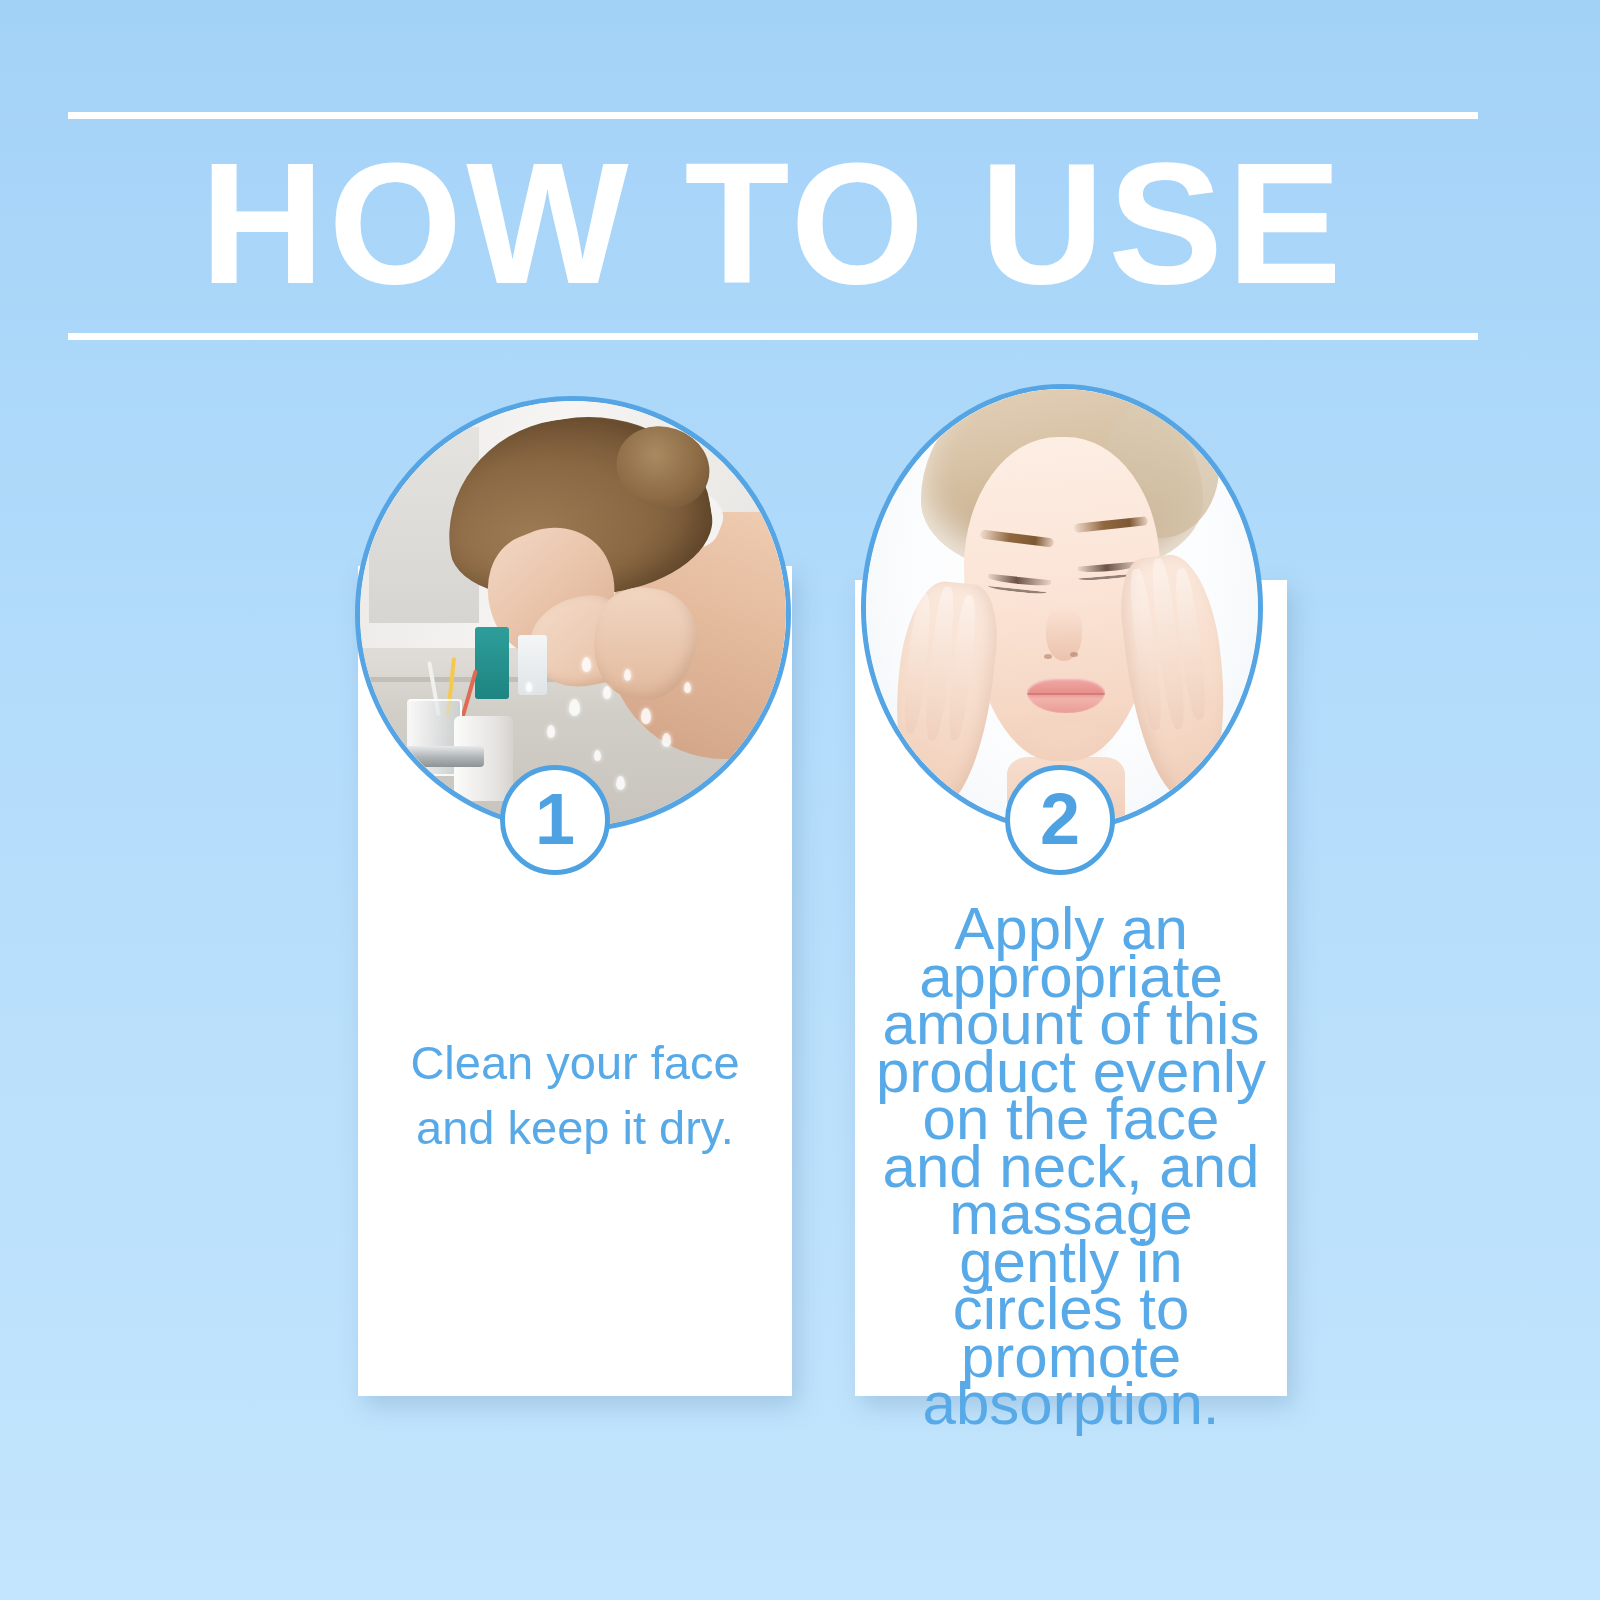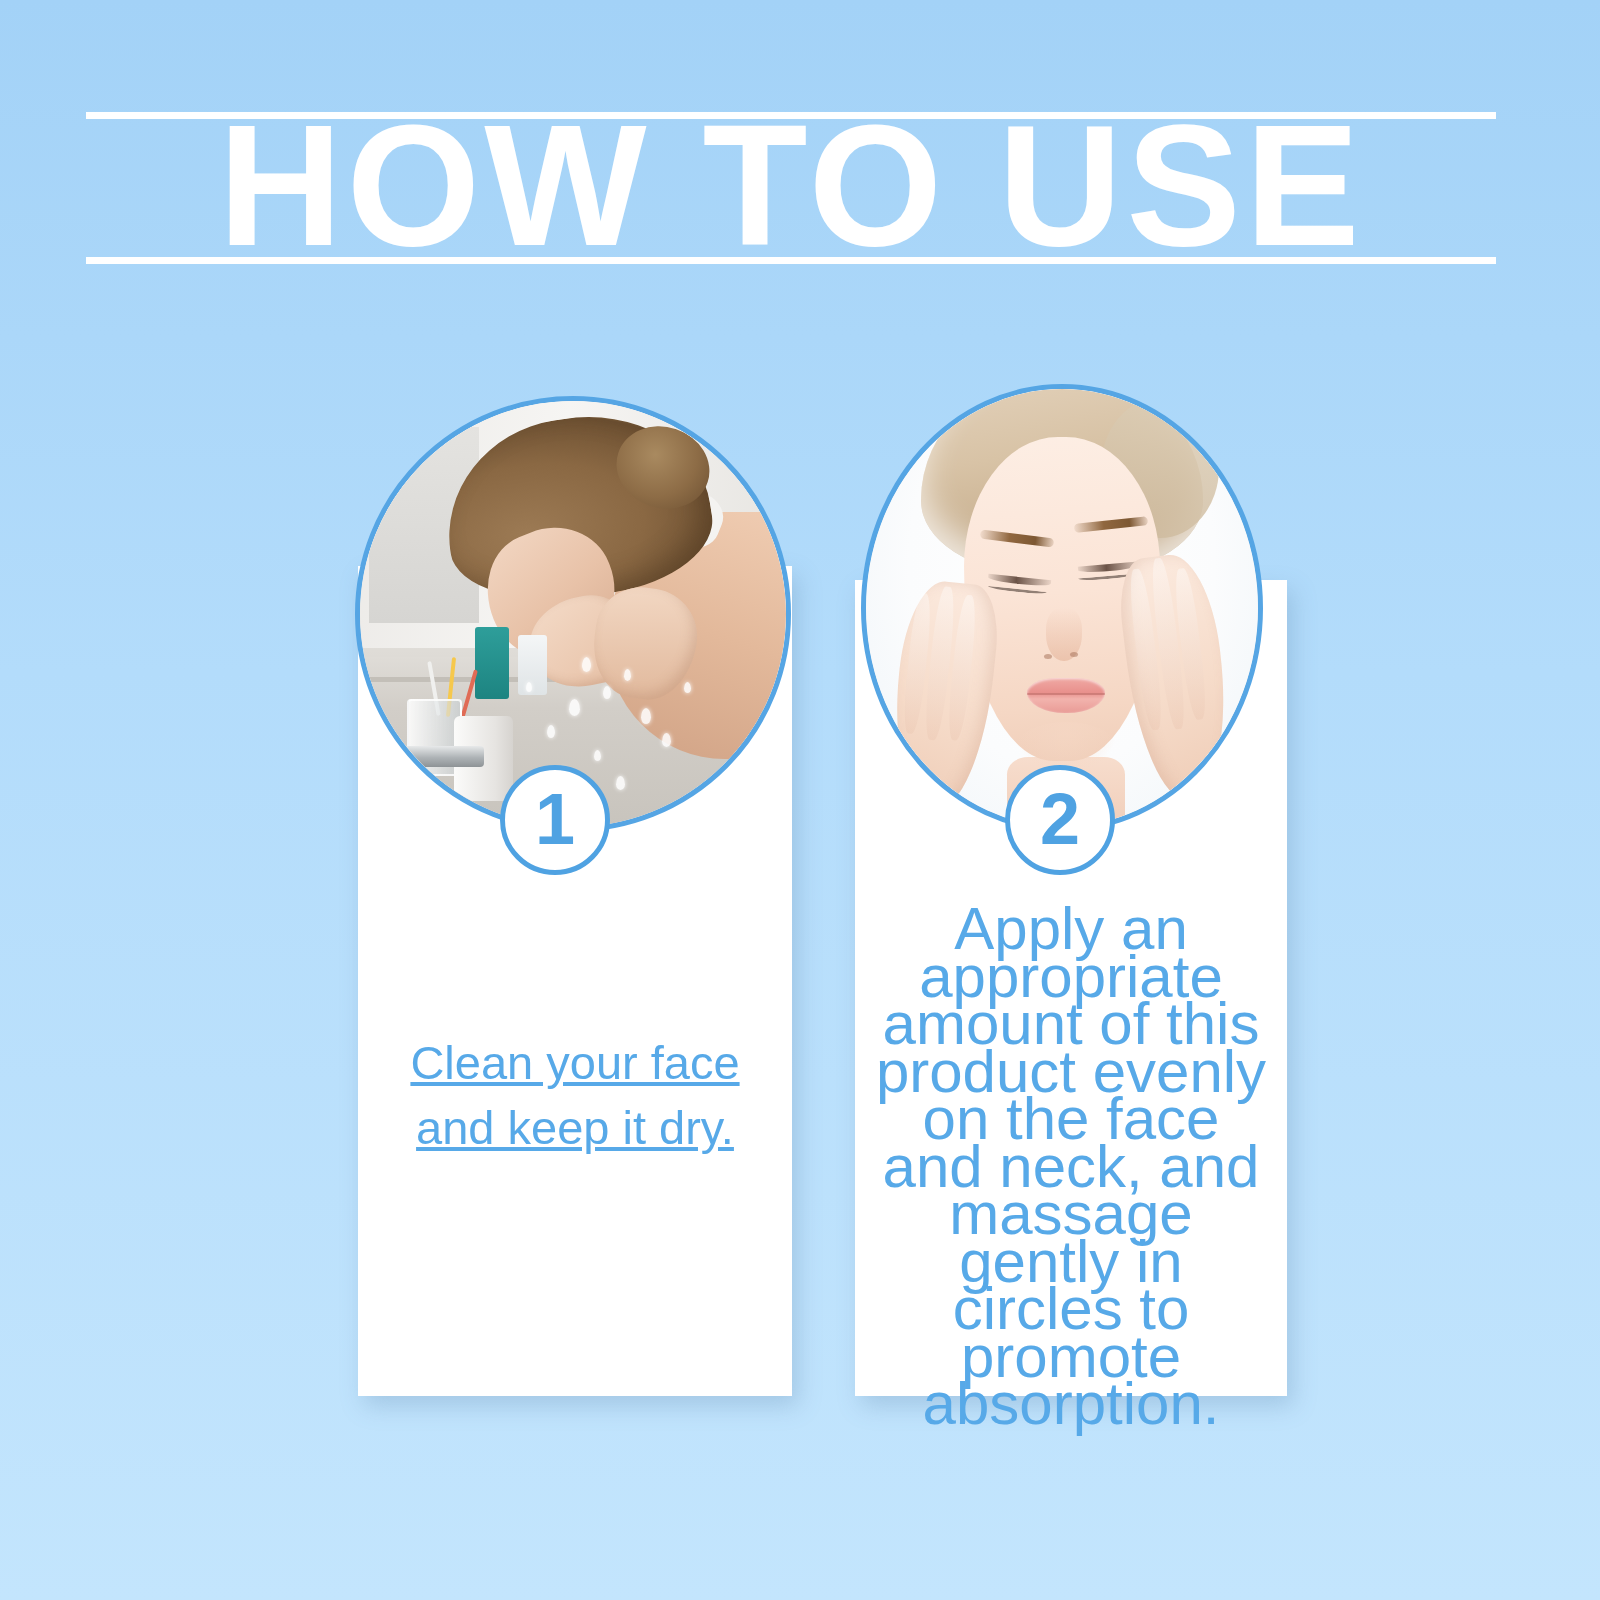--- a/index.html
+++ b/index.html
@@ -7,21 +7,21 @@
   body {
     font-family: "Liberation Sans", sans-serif;
     background: linear-gradient(180deg, #a3d2f7 0%, #b3dcfb 42%, #c3e5fd 100%);
     overflow:hidden;
     position:relative;
   }
 
   
   #header {
     position:absolute;
-    left:86px; top:112px; width:1410px; height:152px;
+    left:68px; top:112px; width:1410px; height:228px;
   }
   .rule {
     position:absolute; left:0; width:100%; height:7px;
     background:#ffffff;
   }
   .rule.top { top:0; }
   .rule.bottom { bottom:0; }
   #page-title {
     position:absolute;
     left:0; right:0; top:50%;
@@ -300,21 +300,21 @@
   .step-caption {
     position:absolute;
     text-align:center;
     color:#57a9e8;
     font-family:"Liberation Sans", sans-serif;
     font-weight:300;
     white-space:pre-line;
   }
   #step-caption-1 {
     left:368px; top:1030px; width:414px;
-    font-size:47px; line-height:65px;text-decoration:underline;
+    font-size:47px; line-height:65px;
   }
   #step-caption-2 {
     left:862px; top:905px; width:418px;
     font-size:60px; line-height:47.5px;
   }
 </style>
 </head>
 <body>
 
 <div id="header">

